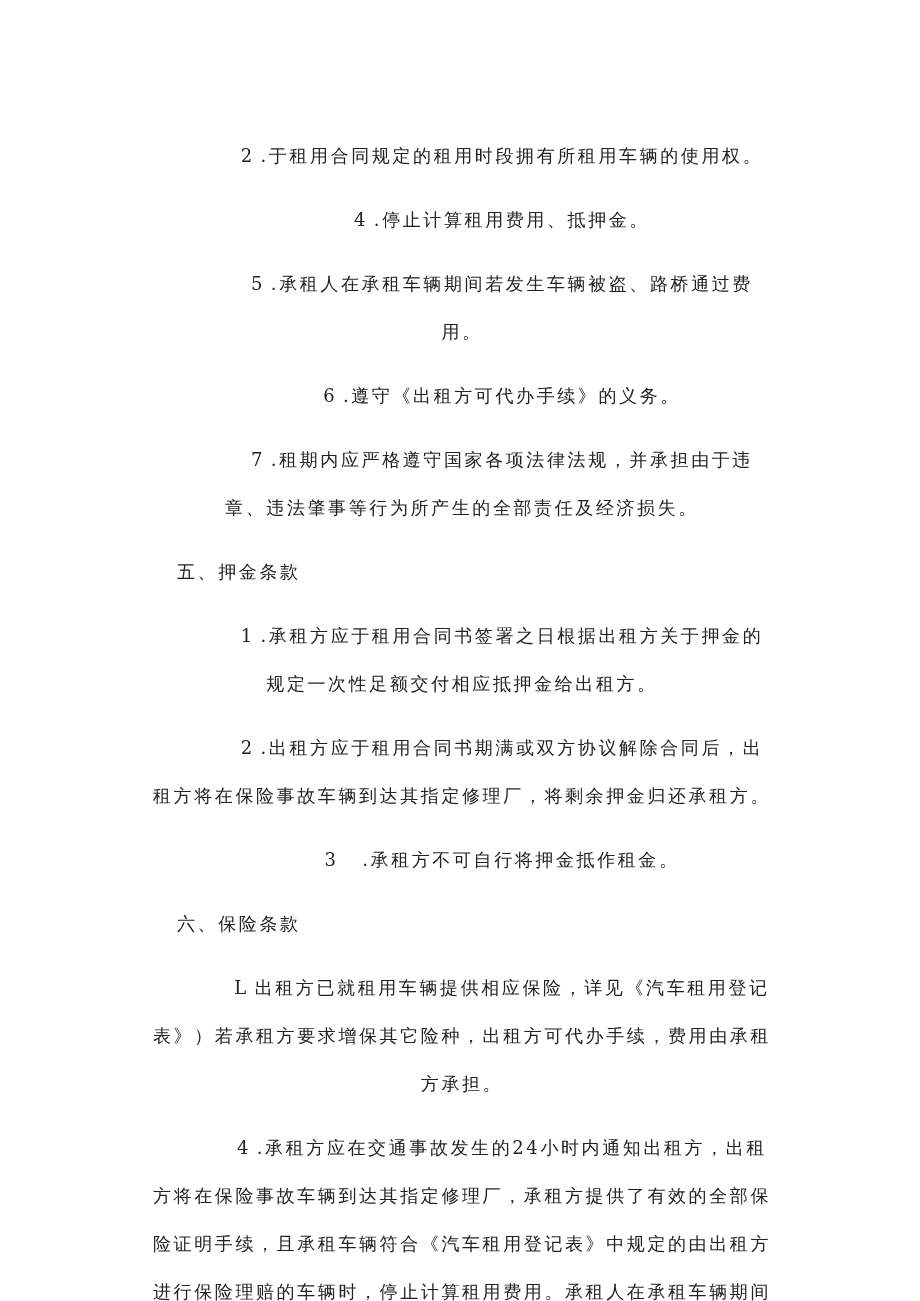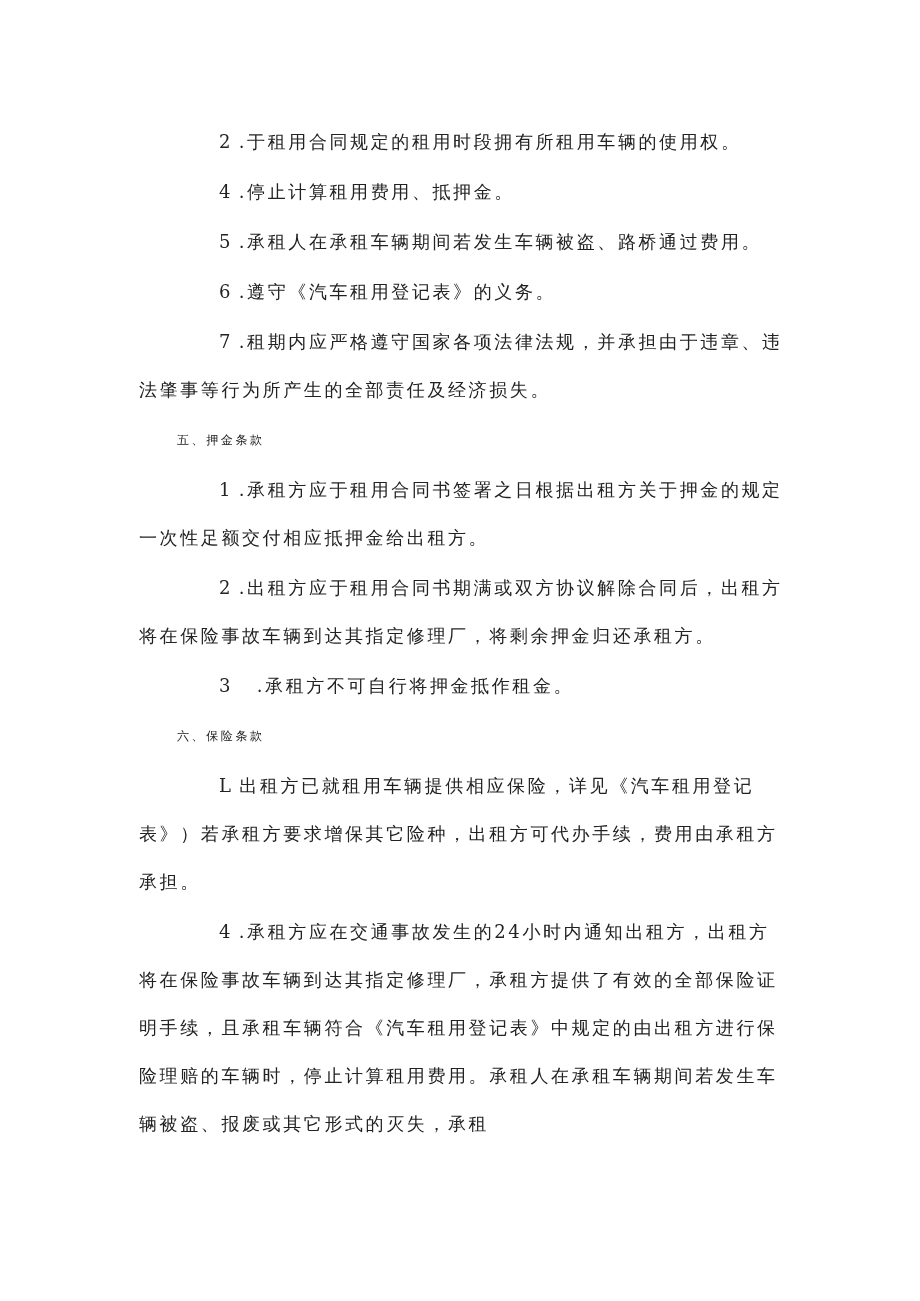--- a/index.html
+++ b/index.html
@@ -18,46 +18,47 @@
   .page {
     position: absolute;
     left: 137px;
     top: 116px;
     width: 650px;
   }
   .para {
     font-size: 18px;
     line-height: 48px;
     letter-spacing: 2.6px;
-    margin: 2px;
+    margin: 16px;
     text-indent: 40px;
     white-space: normal;
     word-break: break-all;
+    text-align: center;
   }
   .heading {
-    font-size: 12px;
+    font-size: 18px;
     line-height: 48px;
     letter-spacing: 2.6px;
     margin: 0;
     text-indent: 40px;
   }
   .num {
     display: inline-block;
     letter-spacing: 0;
   }
   .num.wide { margin-right: 18px; }
 </style>
 </head>
 <body>
 
 <div class="page">
   <p class="para"><span class="num">2</span> <span>.于租用合同规定的租用时段拥有所租用车辆的使用权。</span></p>
   <p class="para"><span class="num">4</span> <span>.停止计算租用费用、抵押金。</span></p>
   <p class="para"><span class="num">5</span> <span>.承租人在承租车辆期间若发生车辆被盗、路桥通过费用。</span></p>
-  <p class="para"><span class="num">6</span> <span>.遵守《汽车租用登记表》的义务。</span></p>
+  <p class="para"><span class="num">6</span> <span>.遵守《出租方可代办手续》的义务。</span></p>
   <p class="para"><span class="num">7</span> <span>.租期内应严格遵守国家各项法律法规，并承担由于违章、违法肇事等行为所产生的全部责任及经济损失。</span></p>
   <p class="heading">五、押金条款</p>
   <p class="para"><span class="num">1</span> <span>.承租方应于租用合同书签署之日根据出租方关于押金的规定一次性足额交付相应抵押金给出租方。</span></p>
   <p class="para"><span class="num">2</span> <span>.出租方应于租用合同书期满或双方协议解除合同后，出租方将在保险事故车辆到达其指定修理厂，将剩余押金归还承租方。</span></p>
   <p class="para"><span class="num wide">3</span> <span>.承租方不可自行将押金抵作租金。</span></p>
   <p class="heading">六、保险条款</p>
   <p class="para"><span class="num">L</span> <span>出租方已就租用车辆提供相应保险，详见《汽车租用登记表》）若承租方要求增保其它险种，出租方可代办手续，费用由承租方承担。</span></p>
   <p class="para"><span class="num">4</span> <span>.承租方应在交通事故发生的24小时内通知出租方，出租方将在保险事故车辆到达其指定修理厂，承租方提供了有效的全部保险证明手续，且承租车辆符合《汽车租用登记表》中规定的由出租方进行保险理赔的车辆时，停止计算租用费用。承租人在承租车辆期间若发生车辆被盗、报废或其它形式的灭失，承租</span></p>
 </div>
 

